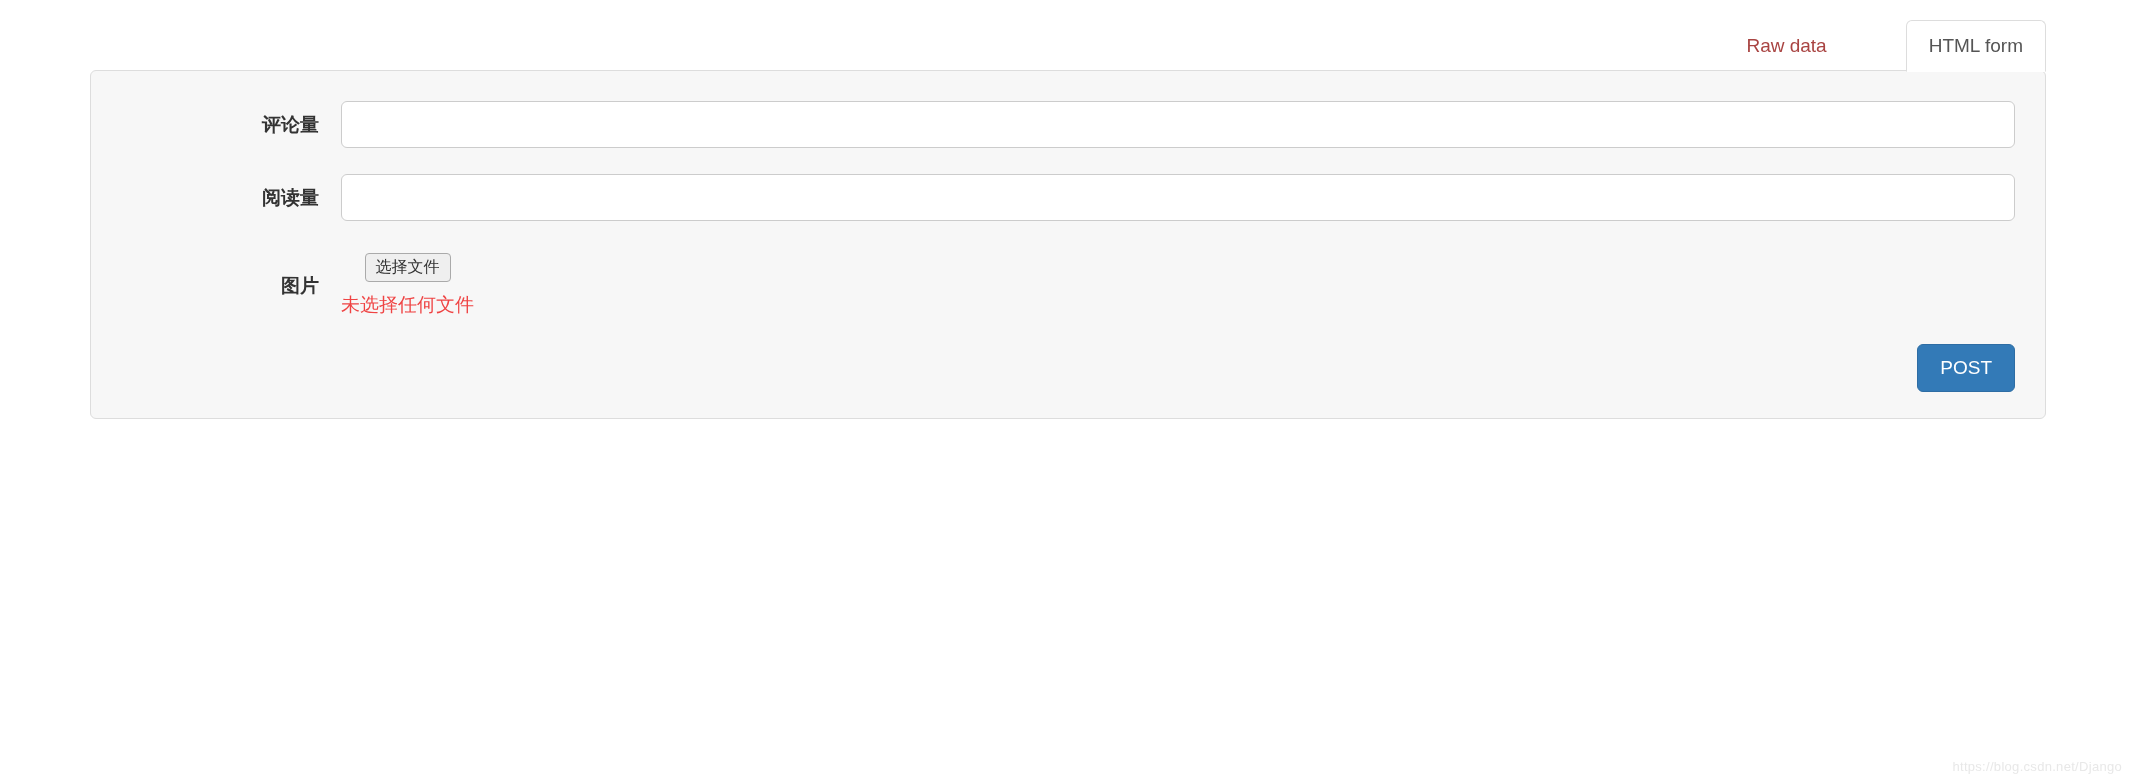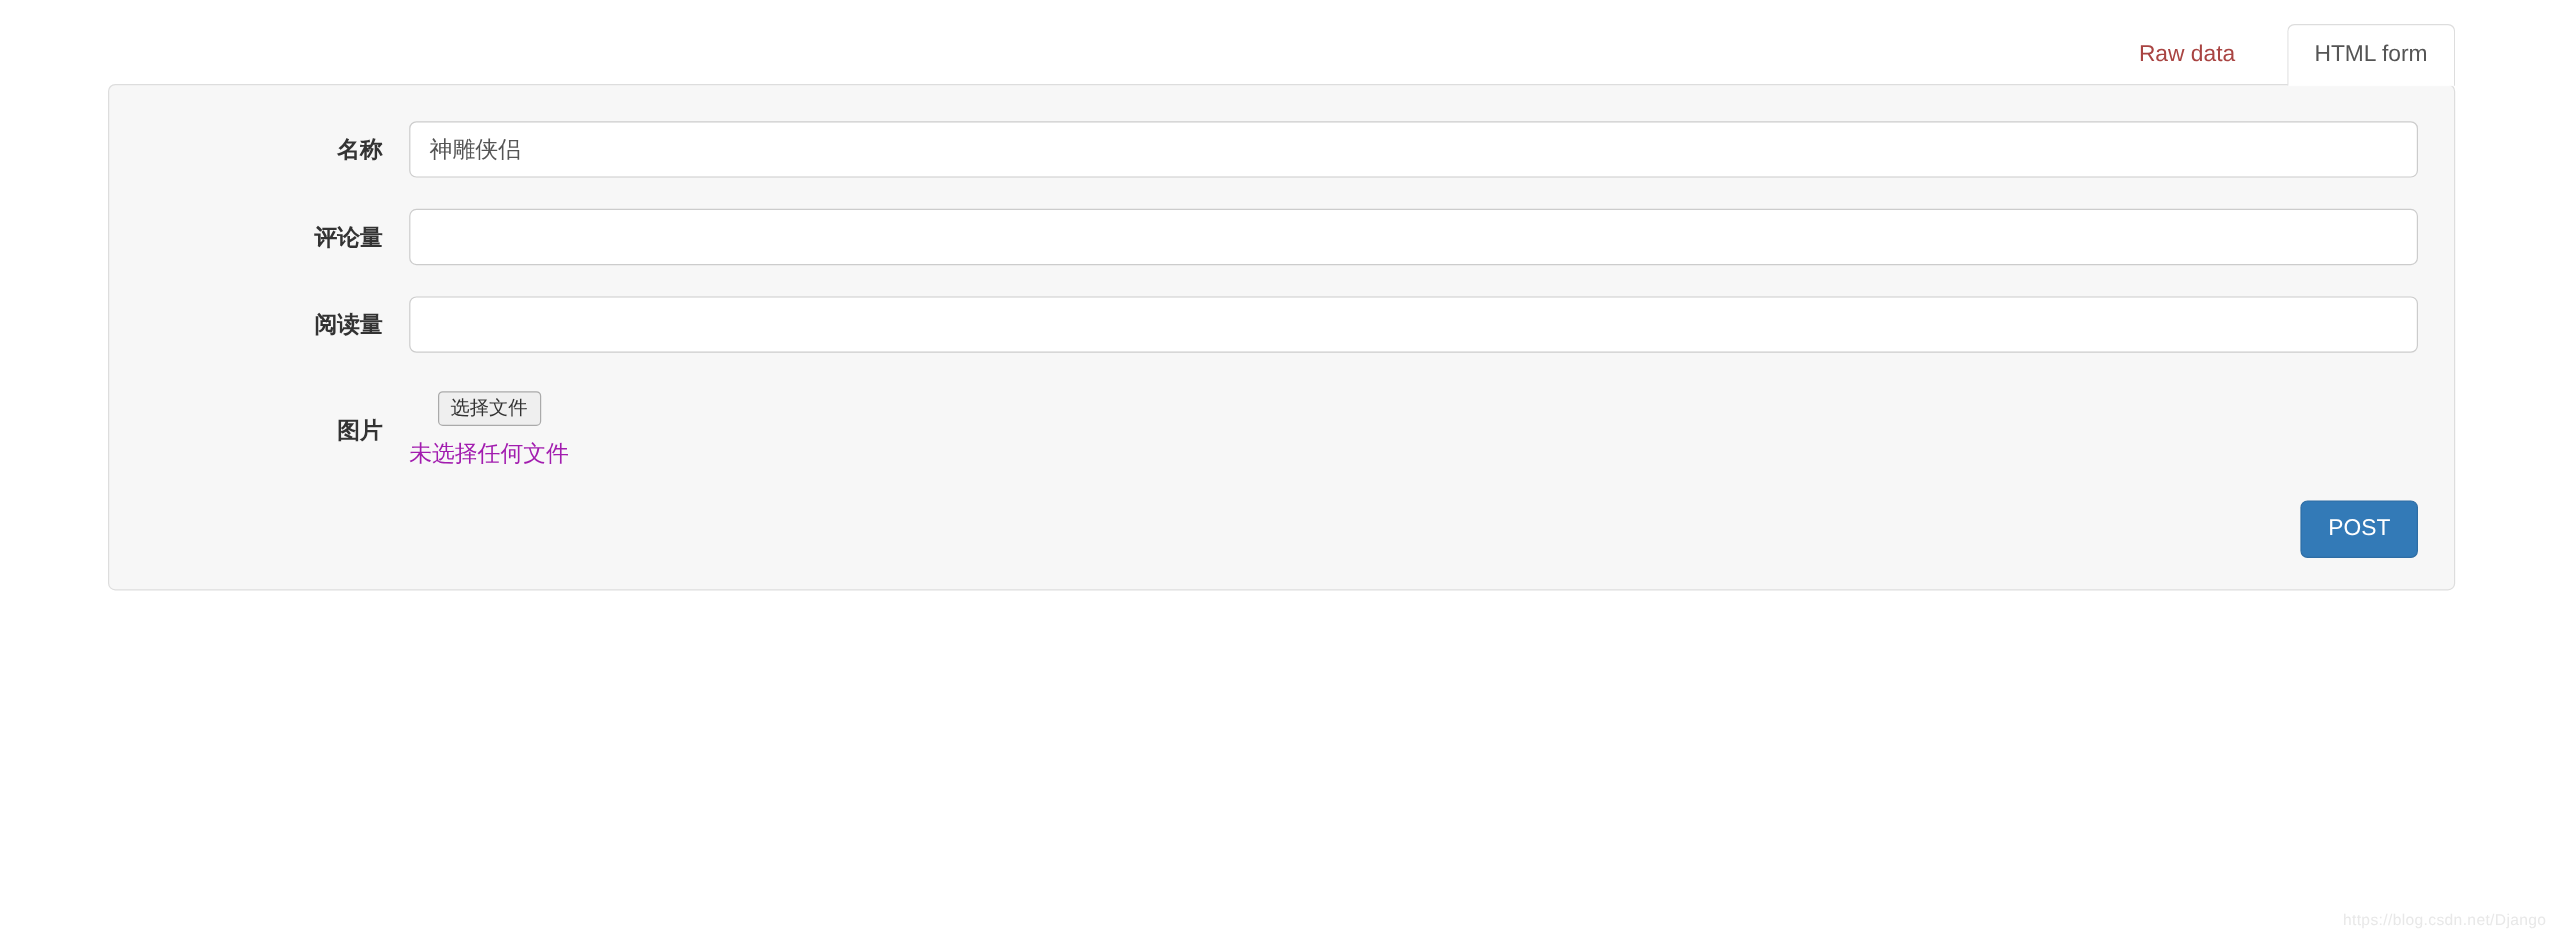--- a/index.html
+++ b/index.html
@@ -16,20 +16,21 @@
     }
     .tabs-wrapper {
       display: flex;
       justify-content: flex-end;
       position: relative;
       z-index: 2;
     }
     .tabs {
       display: flex;
       border-bottom: none;
+      gap: 36px;
     }
     .tab {
       padding: 14px 22px;
       font-size: 19px;
       color: #777;
       border: 1px solid transparent;
       border-bottom: none;
       border-radius: 6px 6px 0 0;
       cursor: pointer;
       background: transparent;
@@ -95,21 +96,21 @@
       font-size: 16px;
       padding: 3px 10px;
       border: 1px solid #aaa;
       border-radius: 4px;
       background: #efefef;
       cursor: pointer;
       color: #333;
     }
     .file-text {
       font-size: 19px;
-      color: #a21caf;
+      color: #ef4444;
     }
     .button-row {
       display: flex;
       justify-content: flex-end;
     }
     .post-button {
       background: #337ab7;
       border: 1px solid #2e6da4;
       color: #fff;
       font-size: 19px;
@@ -131,24 +132,20 @@
 
 <div class="tabs-wrapper">
   <div class="tabs">
     <div class="tab inactive">Raw data</div>
     <div class="tab active">HTML form</div>
   </div>
 </div>
 
 <div class="form-panel">
 
-  <div class="form-row">
-    <label class="form-label">名称</label>
-    <input type="text" class="form-input" value="神雕侠侣" style="">
-  </div>
 
 
   <div class="form-row">
     <label class="form-label">评论量</label>
     <input type="text" class="form-input" value="" style="">
   </div>
 
   <div class="form-row">
     <label class="form-label">阅读量</label>
     <input type="text" class="form-input" value="" style="">

